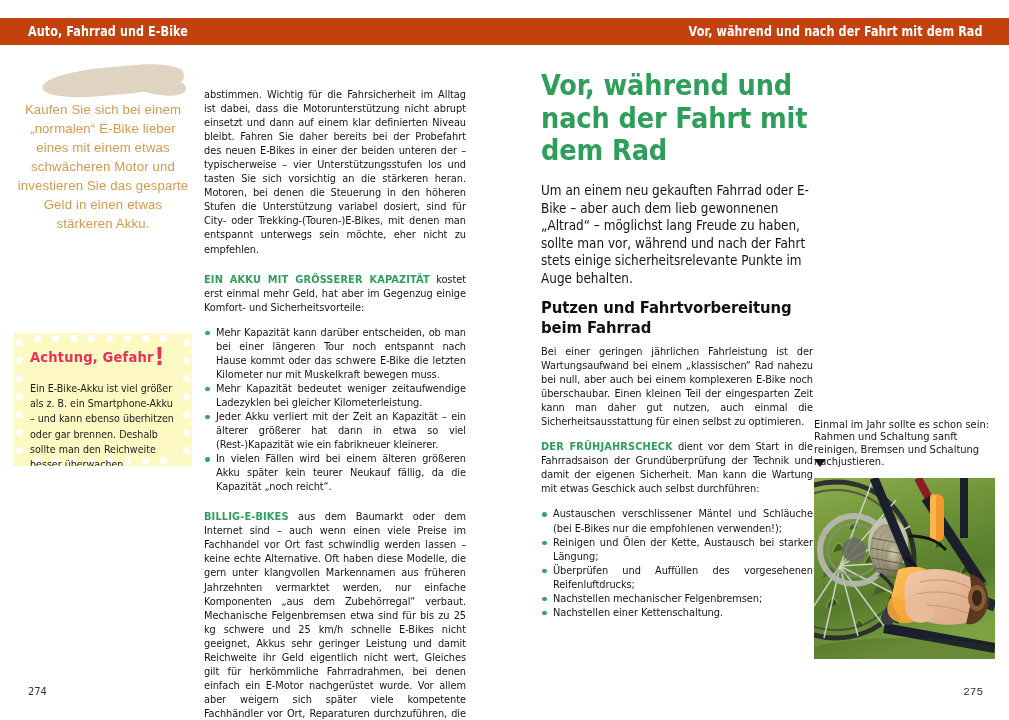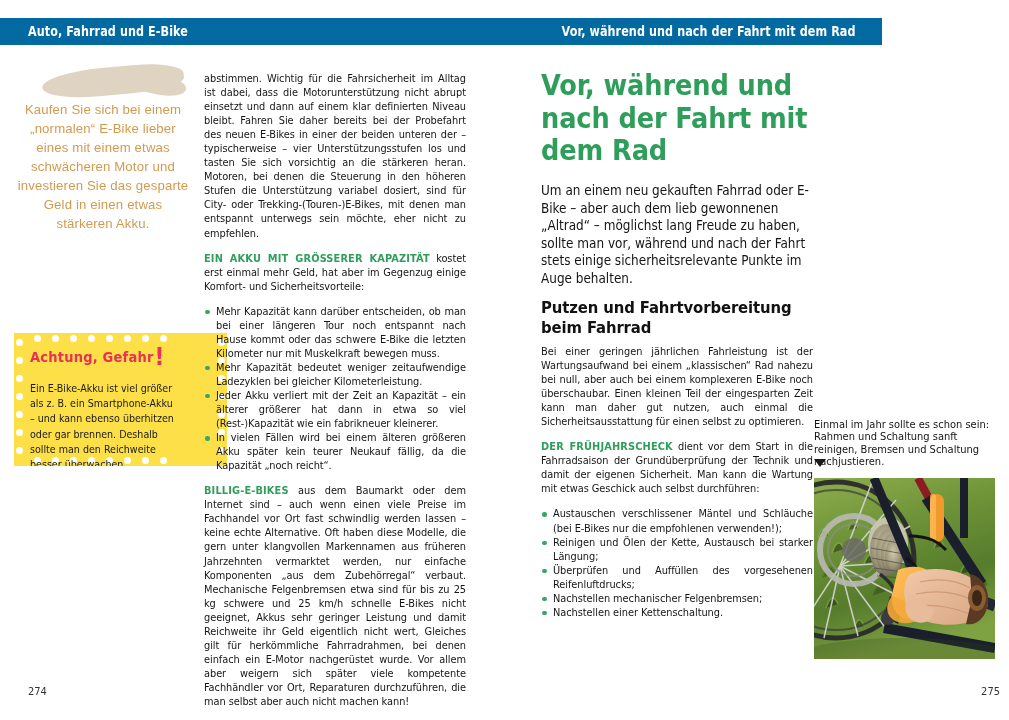--- a/index.html
+++ b/index.html
@@ -14,23 +14,23 @@
     overflow: hidden;
     font-family: "DejaVu Sans", sans-serif;
     color: #1a1a1a;
   }
 
   
   .header-bar {
     position: absolute;
     left: 0;
     top: 18px;
-    width: 882px;
+    width: 1009px;
     height: 27px;
-    background: #0369a1;
+    background: #c2410c;
   }
   .header-bar .hdr-left {
     position: absolute;
     left: 28px;
     top: 5px;
     font-size: 13.5px;
     font-weight: 700;
     color: #ffffff;
     letter-spacing: 0.1px;
     font-family: "DejaVu Sans Condensed", "Liberation Sans Narrow", "Liberation Sans", sans-serif;
@@ -111,23 +111,22 @@
     letter-spacing: 0.15px;
   }
 
   
   .danger-box {
     position: absolute;
     left: 14px;
     top: 288px;
     width: 178px;
     height: 133px;
-    background: #fde047;
+    background: #fef9c3;
     overflow: hidden;
-    padding-left: 35px;
   }
   .dots-col {
     position: absolute;
     top: 0;
     width: 12px;
     height: 100%;
   }
   .dots-col.left { left: 0; }
   .dots-col.right { right: 0; }
   .dots-row {
@@ -181,21 +180,21 @@
     left: 204px;
     top: 27px;
     width: 262px;
     font-family: "DejaVu Sans Condensed", "Liberation Sans Narrow", "Liberation Sans", sans-serif;
     font-size: 10.9px;
     line-height: 14.05px;
     text-align: justify;
     color: #141414;
     letter-spacing: -0.05px;
   }
-  .col-left-main p { margin: 0 0 11px 0; }
+  .col-left-main p { margin: 16px 0 11px 0; }
   .col-left-main p.tight { margin-bottom: 0; }
   .lead-in {
     color: #2f9e5b;
     font-weight: 700;
     letter-spacing: 0.15px;
   }
   ul.bullets {
     margin: 0 0 11px 0;
     padding: 0;
     list-style: none;
@@ -306,21 +305,21 @@
 
   
   .folio {
     position: absolute;
     bottom: 22px;
     font-family: "DejaVu Sans Condensed", "Liberation Sans Narrow", "Liberation Sans", sans-serif;
     font-size: 11px;
     color: #333333;
   }
   .folio.l { left: 28px; }
-  .folio.r { right: 9px; }
+  .folio.r { right: 26px; font-family: Liberation Mono, monospace; }
 </style>
 </head>
 <body>
 
 <div class="header-bar">
   <div class="hdr-left">Auto, Fahrrad und E-Bike</div>
   <div class="hdr-right">Vor, während und nach der Fahrt mit dem Rad</div>
 </div>
 
 <div class="gutter"></div>

